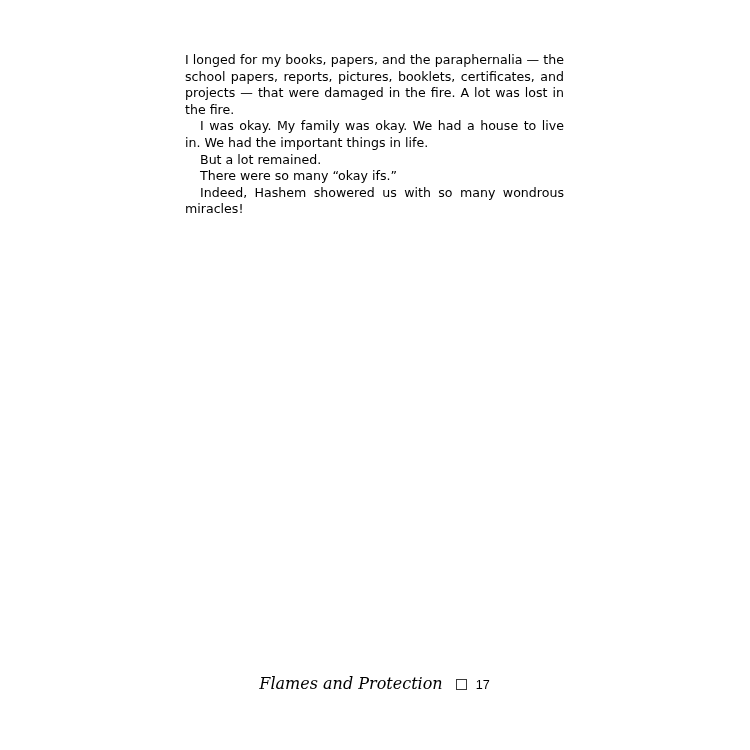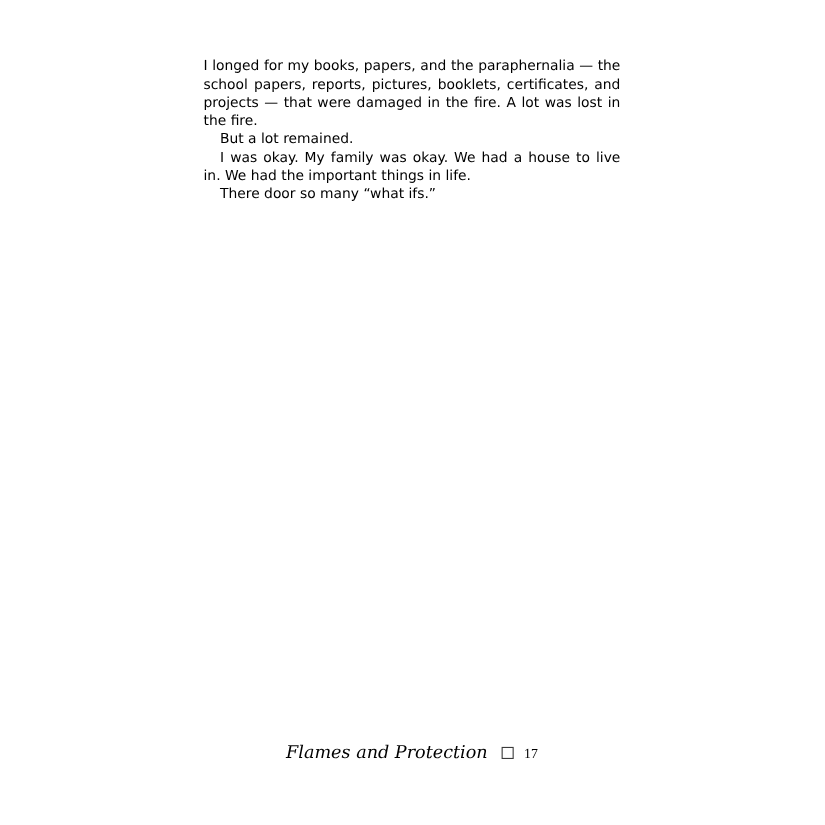--- a/index.html
+++ b/index.html
@@ -58,33 +58,34 @@
   .footer .marker {
     display: inline-block;
     width: 9px;
     height: 9px;
     border: 1px solid #3b3b3b;
     margin: 0 9px 0 13px;
     position: relative;
     top: 1px;
   }
   .footer .pagenum {
-    font-family: Liberation Serif, serif;
+    font-family: Liberation Sans, sans-serif;
     font-size: 12.6px;
   }
 </style>
 </head>
 <body>
 
 <div class="page">
 
   <div class="text-block">
     <p class="para first">I longed for my books, papers, and the paraphernalia — the school papers, reports, pictures, booklets, certificates, and projects — that were damaged in the fire. A lot was lost in the fire.</p>
+    <p class="para indent">I was okay. My family was okay. We had a house to live in. We had the important things in life.</p>
     <p class="para indent">But a lot remained.</p>
-    <p class="para indent">I was okay. My family was okay. We had a house to live in. We had the important things in life.</p>
-    <p class="para indent">There door so many “what ifs.”</p>
+    <p class="para indent">There were so many “okay ifs.”</p>
+    <p class="para indent">Indeed, Hashem showered us with so many wondrous miracles!</p>
   </div>
 
   <div class="footer">
     <span class="chapter">Flames and Protection</span><span class="marker"></span><span class="pagenum">17</span>
   </div>
 
 </div>
 
 </body></html>

